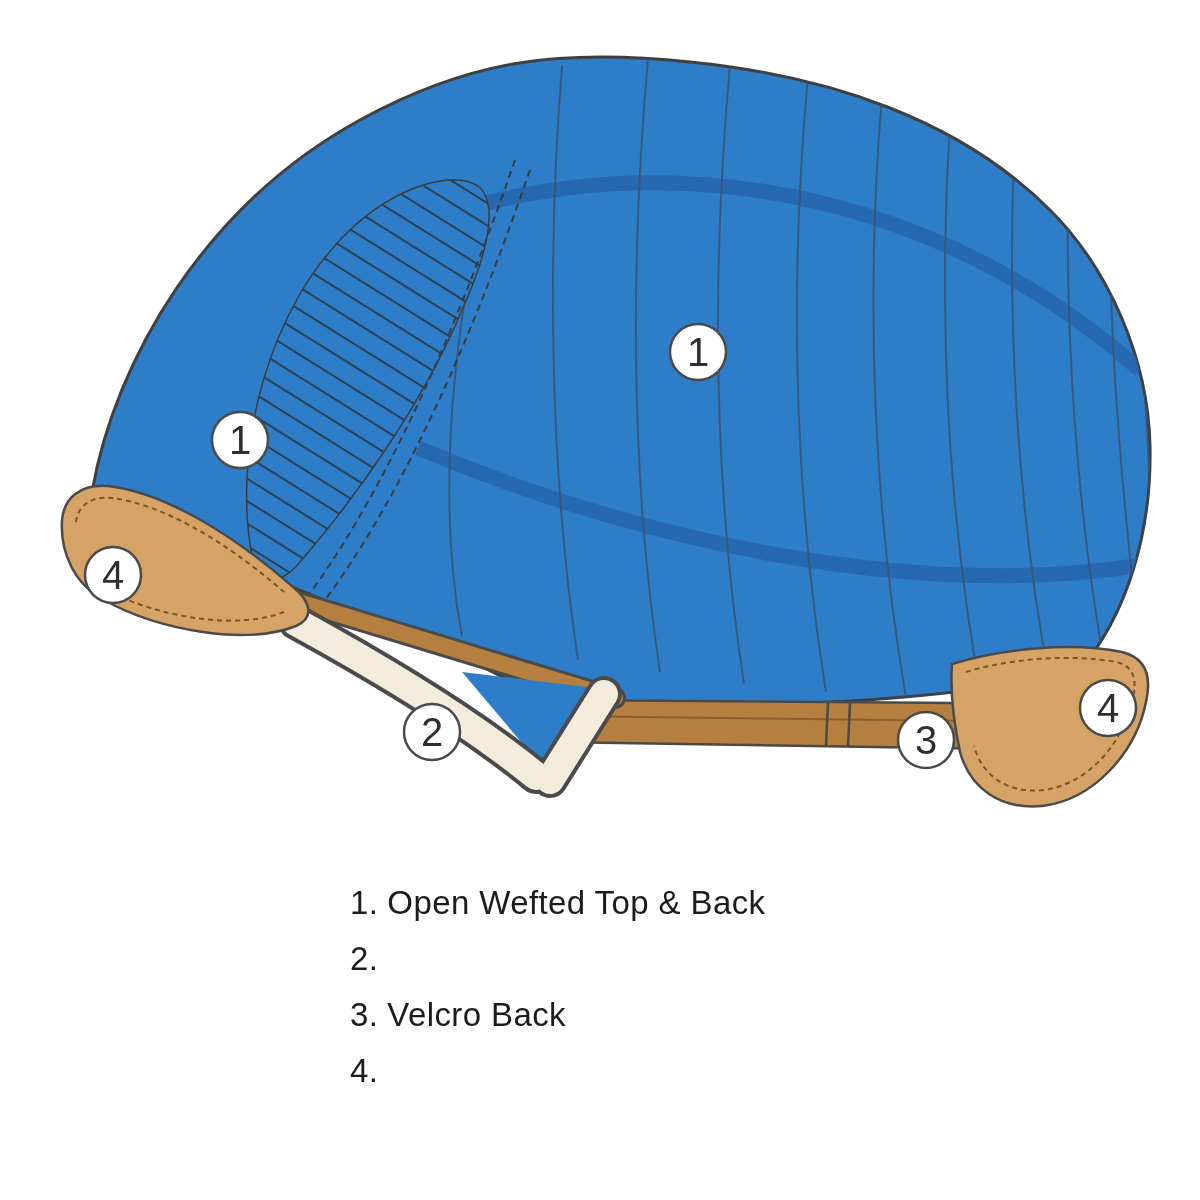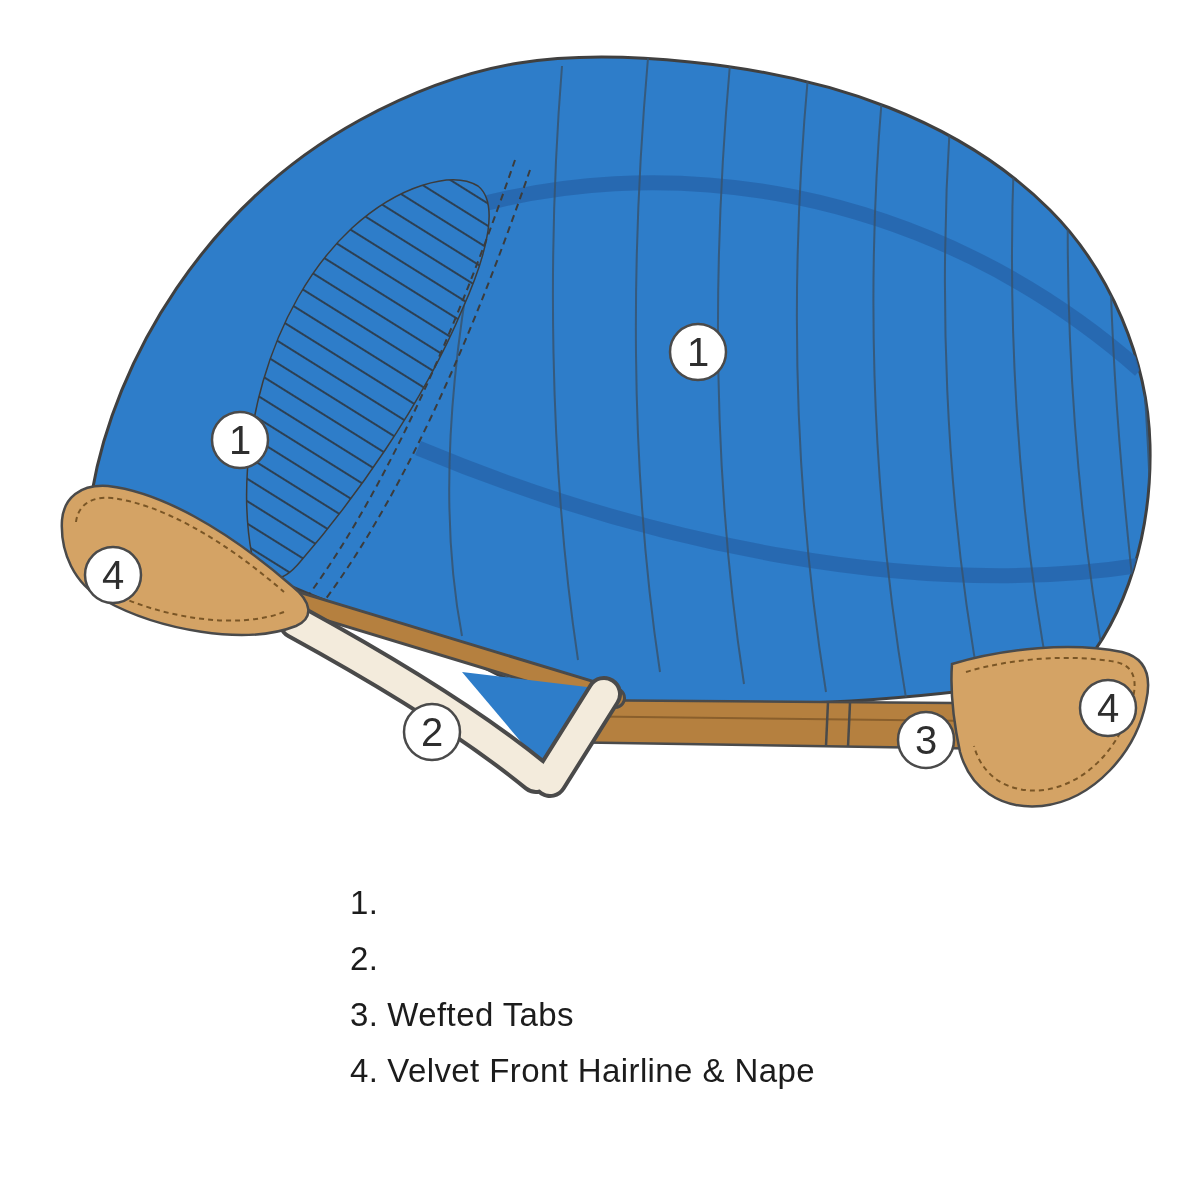--- a/index.html
+++ b/index.html
@@ -132,25 +132,25 @@
     <g>
       <circle class="callout-circle" cx="1108" cy="708" r="28" fill="#FFFFFF"></circle>
       <text class="callout-num" x="1108" y="722">4</text>
     </g>
   </svg>
 </div>
 
 <div class="legend">
   <div class="legend-row">
     <span class="legend-num">1.</span>
+    <span>Open Wefted Top &amp; Back</span>
   </div>
   <div class="legend-row">
     <span class="legend-num">2.</span>
   </div>
   <div class="legend-row">
     <span class="legend-num">3.</span>
-    <span>Wefted Tabs</span>
+    <span>Velcro Back</span>
   </div>
   <div class="legend-row">
     <span class="legend-num">4.</span>
-    <span>Velvet Front Hairline &amp; Nape</span>
   </div>
 </div>
 
 </body></html>

